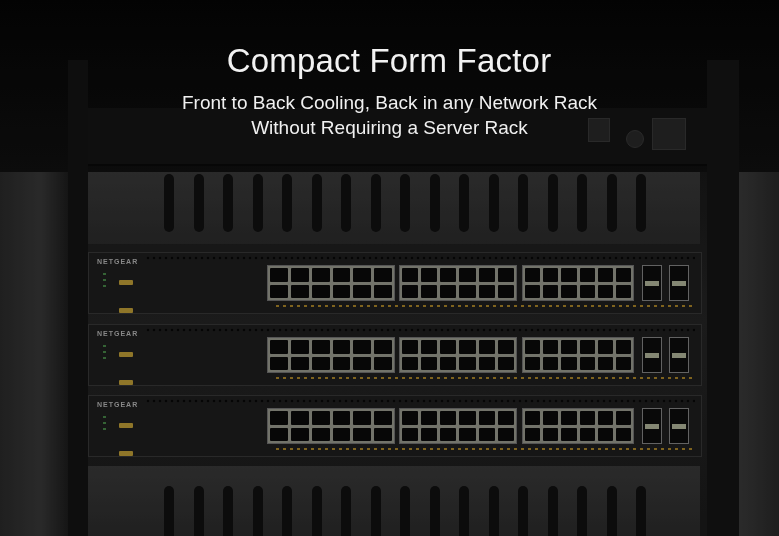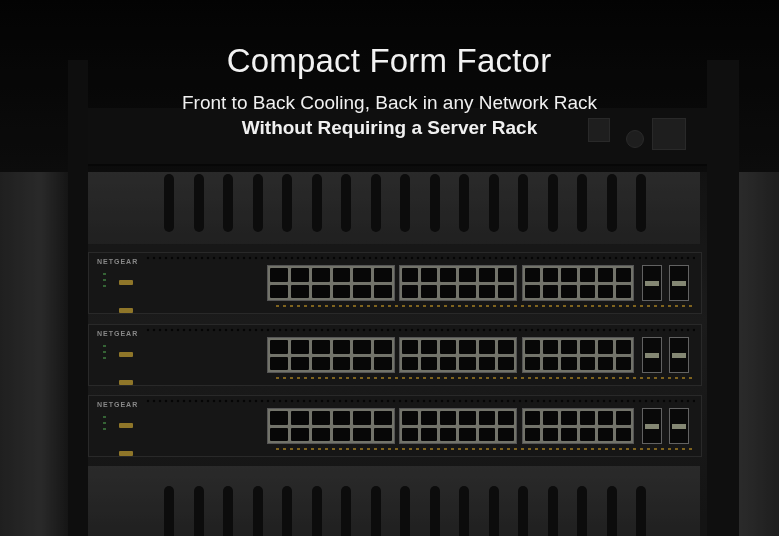--- a/index.html
+++ b/index.html
@@ -25,21 +25,21 @@
      background-image: radial-gradient(circle,#070707 1.4px, transparent 1.6px); background-size:6px 6px; }
   .port-block { position:absolute; top:12px; height:36px; background:#9ea093; border:1px solid #777; box-sizing:border-box; display:grid; grid-template-columns:repeat(6,1fr); grid-template-rows:1fr 1fr; gap:3px; padding:2px; }
   .port { background:#0b0b0b; border-radius:1px; }
   .sfp { position:absolute; top:12px; width:20px; height:36px; border:1px solid #888; background:#0d0d0d; box-sizing:border-box; }
   .sfp .tab { position:absolute; left:2px; top:15px; width:14px; height:5px; background:#b7bba0; }
   .leds-row { position:absolute; top:51px; height:4px; background-image: radial-gradient(circle,#b08a2a 1.3px, transparent 1.5px); background-size:7px 4px; }
   .overlay { position:absolute; left:0; top:0; width:779px; height:536px; background:rgba(0,0,0,0.28); }
   .headline { position:absolute; left:0; top:42px; width:778px; text-align:center; color:#f2f2f2; font-size:33px; font-weight:300; letter-spacing:0.2px; }
   .subline { position:absolute; left:0; width:779px; text-align:center; color:#f0f0f0; font-size:19px; }
   .subline.l1 { top:92px; }
-  .subline.l2 { top:117px;font-weight:bold; }
+  .subline.l2 { top:117px; }
 </style>
 </head>
 <body>
 
 <div class="scene">
   <div class="top-dark"></div>
   <div class="rack-post-left"></div>
   <div class="rack-post-left2"></div>
   <div class="rack-post-right"></div>
   <div class="rack-post-right2"></div>

